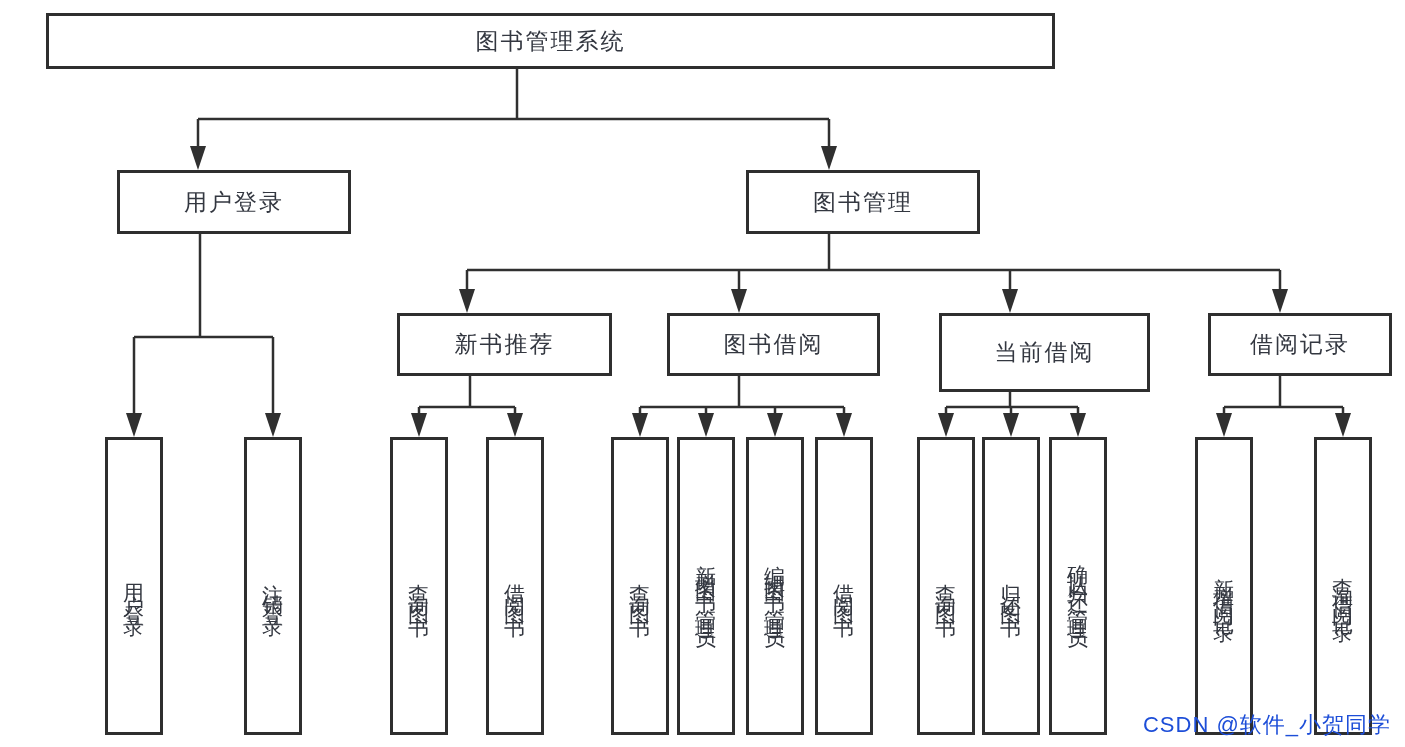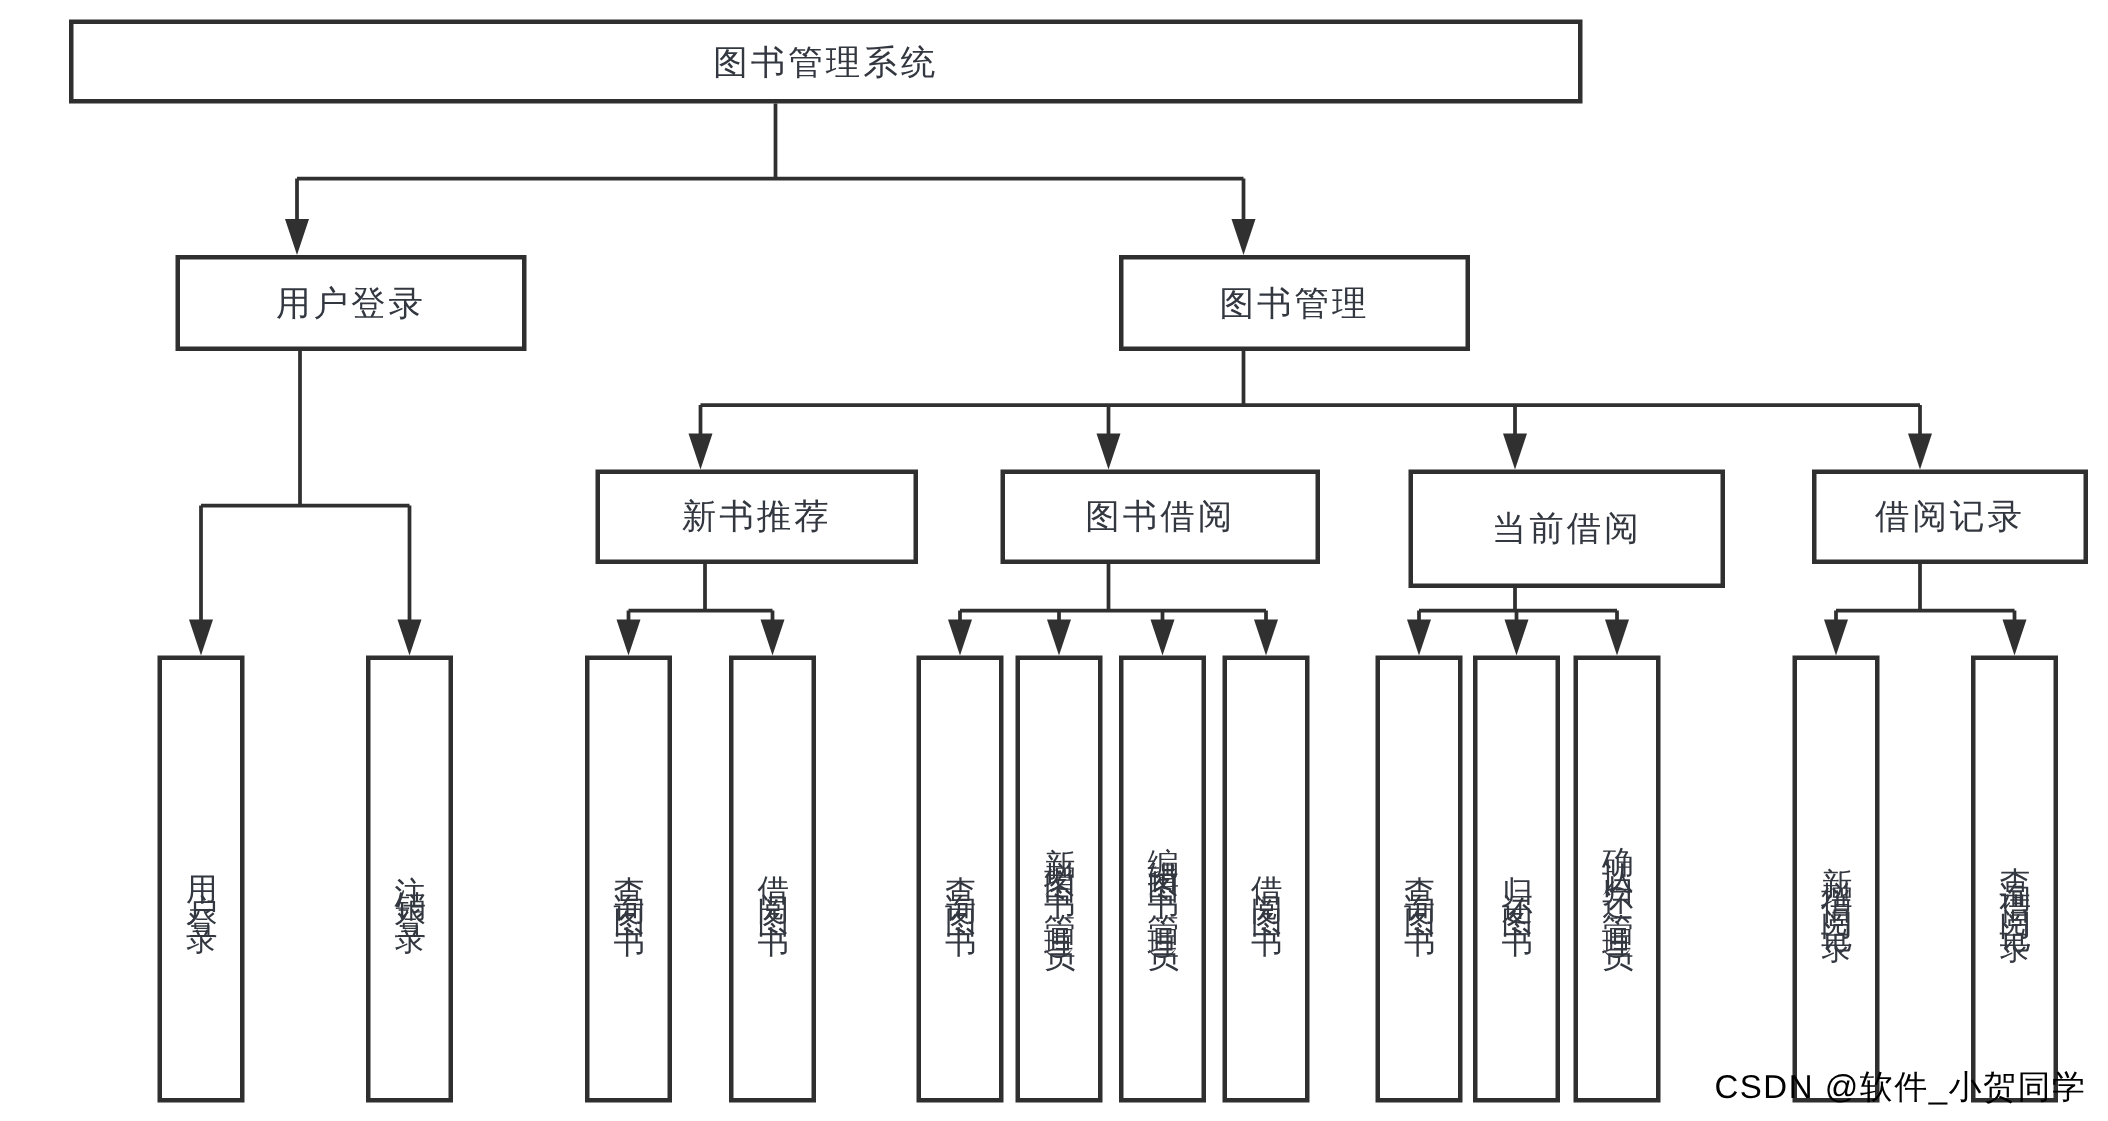--- a/index.html
+++ b/index.html
@@ -50,21 +50,21 @@
   }
   .node.v.long {
     letter-spacing: 9px;
     padding-top: 4px;
   }
   #watermark {
     position: absolute;
     right: 14px;
     top: 710px;
     font-size: 22px;
-    color: #000000;
+    color: #1d4ed8;
     letter-spacing: 1px;
     z-index: 3;
     white-space: nowrap;
   }
   .stroke {
     stroke: #303030;
     stroke-width: 2.5;
     fill: none;
   }
   .arrowhead {

